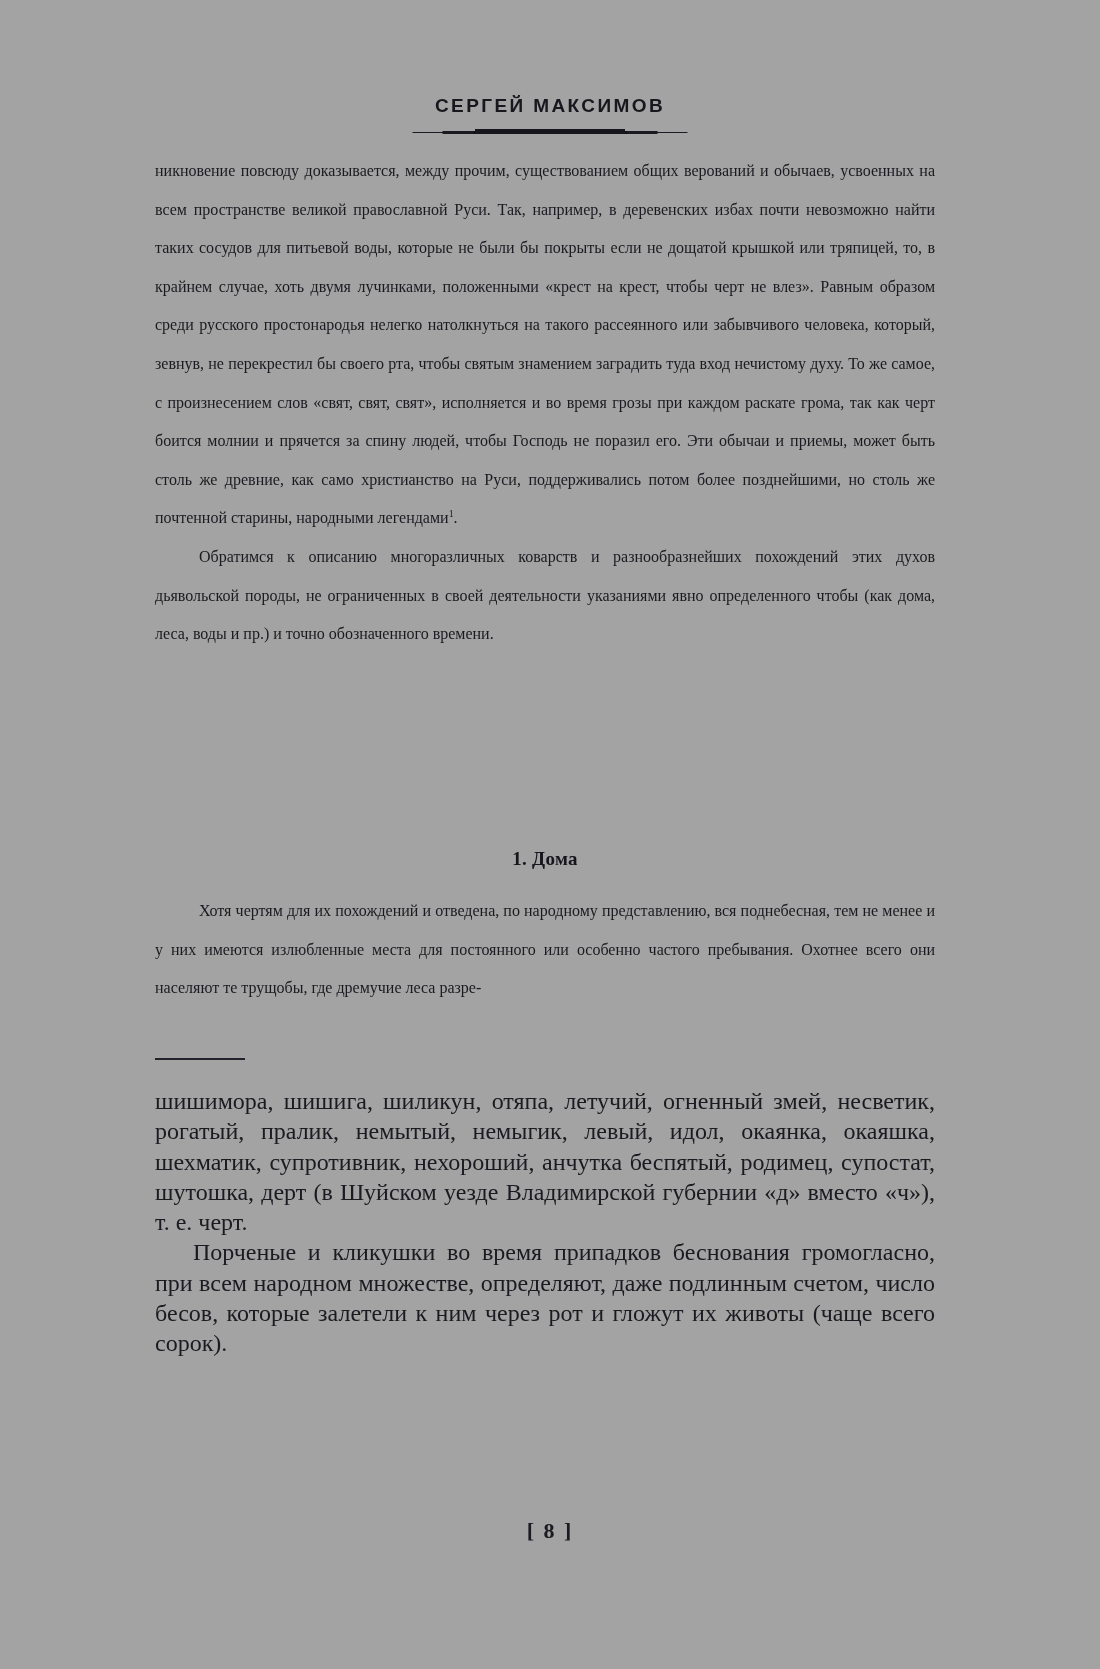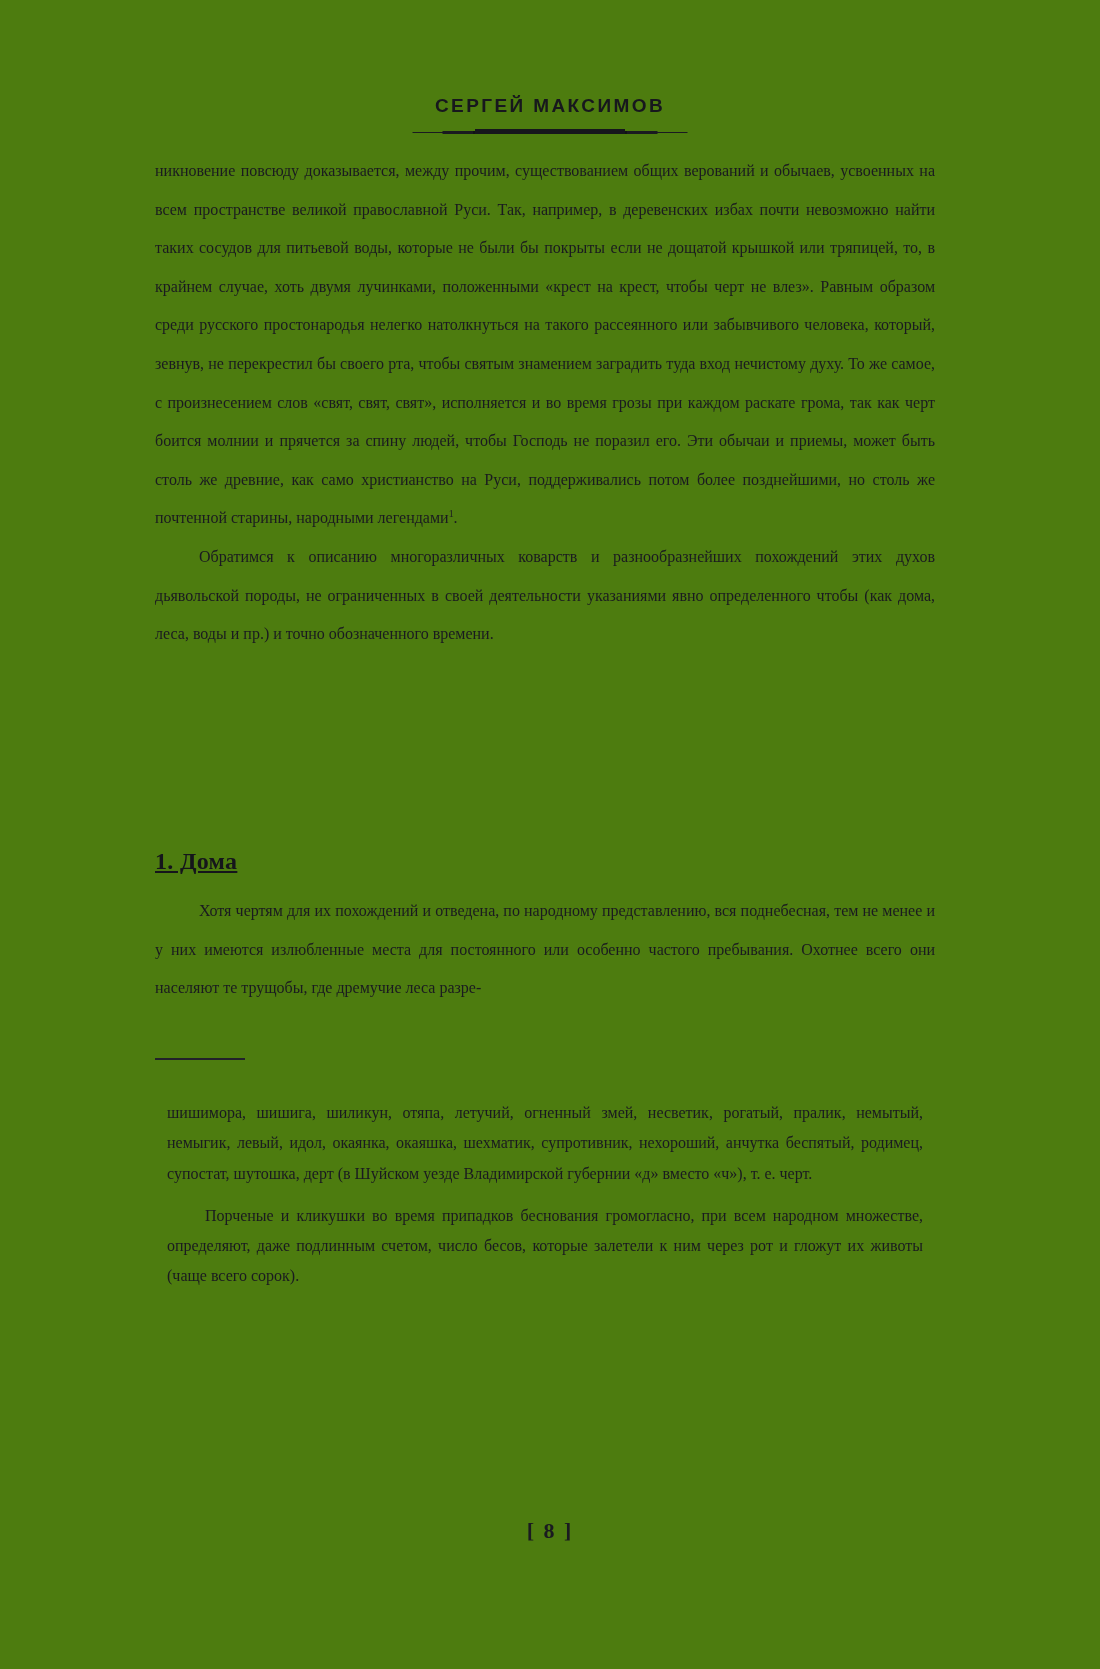--- a/index.html
+++ b/index.html
@@ -12,21 +12,21 @@
     background: #ffffff;
     font-family: "Liberation Serif", "DejaVu Serif", serif;
     color: #1a1a20;
     -webkit-font-smoothing: antialiased;
   }
 
   .page {
     position: relative;
     width: 1100px;
     height: 1669px;
-    background: #4d7c0f;
+    background: #a3a3a3;
     overflow: hidden;
   }
 
   
   .running-head {
     position: absolute;
     left: 0;
     right: 0;
     top: 95px;
     text-align: center;
@@ -97,25 +97,25 @@
     vertical-align: super;
     line-height: 0;
   }
 
   
   .section-heading {
     position: absolute;
     left: 155px;
     width: 780px;
     top: 848px;
-    font-size: 24px;
+    text-align: center;
+    font-size: 19px;
     font-weight: bold;
     color: #15151b;
     letter-spacing: 0.3px;
-    text-decoration: underline;
   }
 
   
   .after-heading {
     position: absolute;
     left: 155px;
     top: 892px;
     width: 780px;
   }
 
@@ -130,22 +130,22 @@
   }
 
   
   .footnotes {
     position: absolute;
     left: 155px;
     top: 1086px;
     width: 780px;
   }
   p.fn-par {
-    margin: 12px;
-    font-size: 16px;
+    margin: 0;
+    font-size: 24px;
     line-height: 30.3px;
     text-align: justify;
     text-align-last: left;
     color: #1a1a20;
   }
   p.fn-par.indented {
     text-indent: 38px;
   }
   sup.fn-num {
     font-size: 0.64em;

